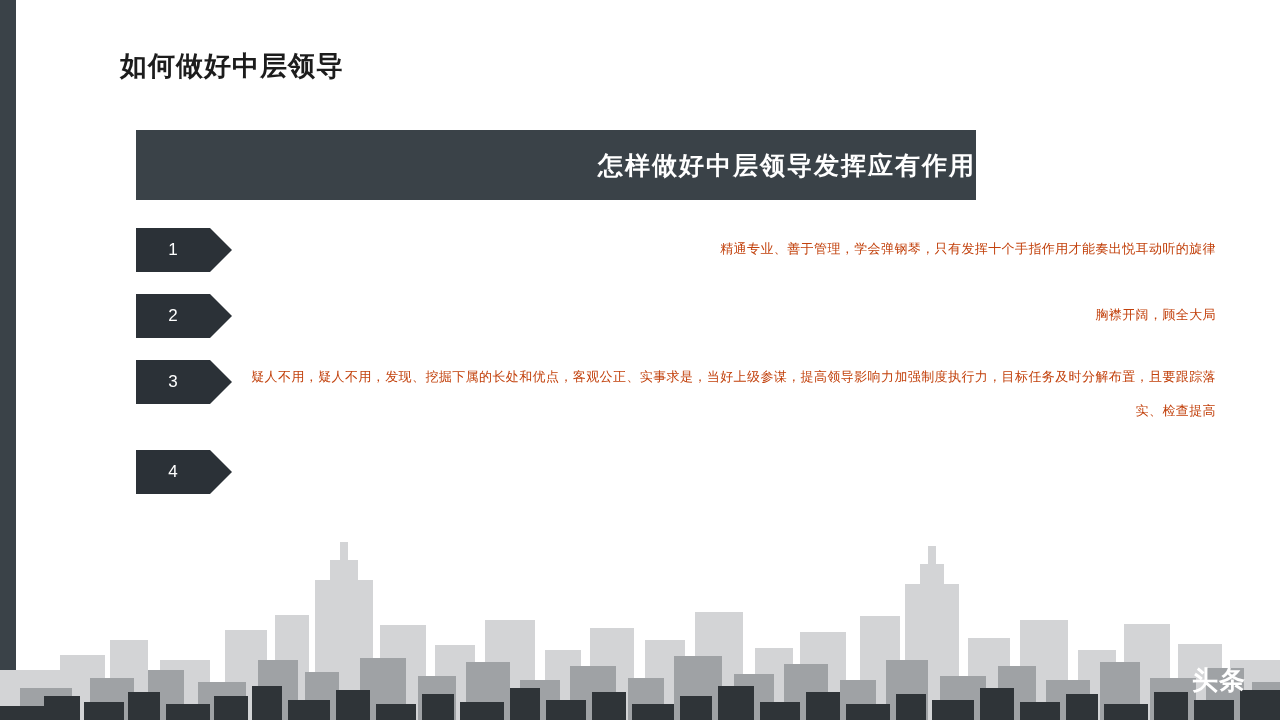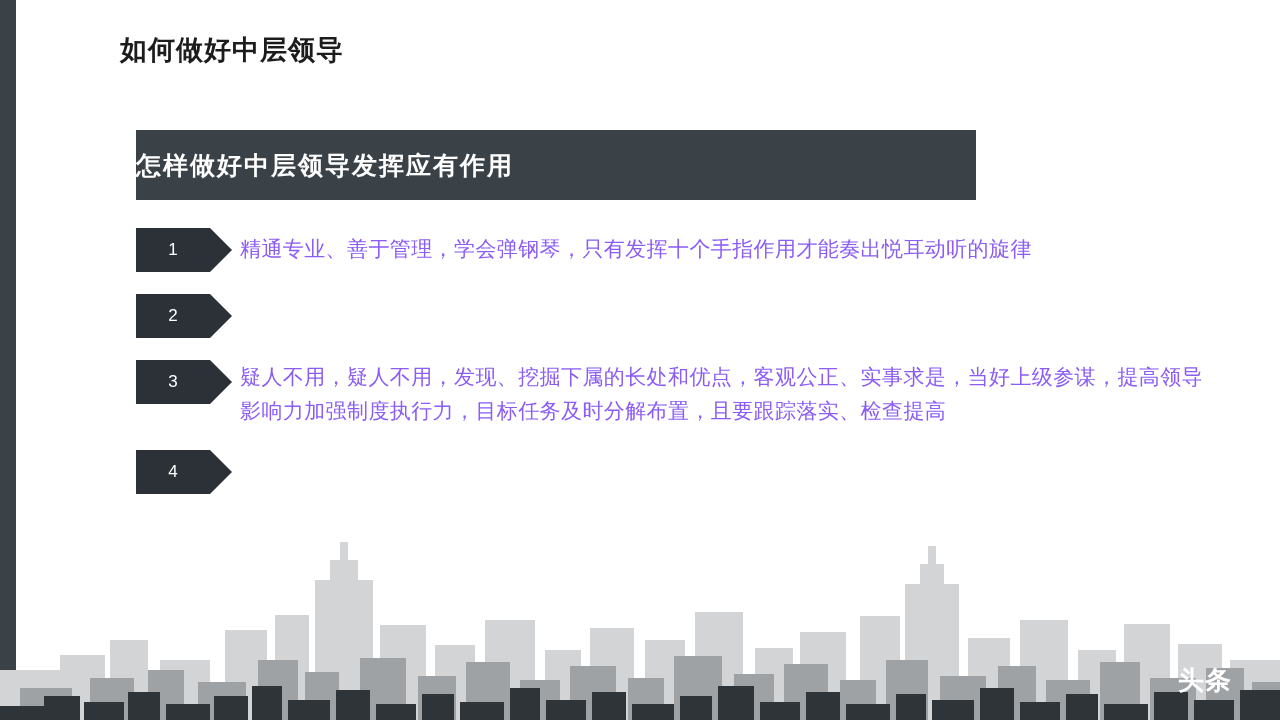--- a/index.html
+++ b/index.html
@@ -28,38 +28,38 @@
     top: 0;
     width: 16px;
     height: 720px;
     background: #3a4248;
   }
 
   
   .slide-title {
     position: absolute;
     left: 120px;
-    top: 32px;
+    top: 48px;
     font-size: 27px;
     font-weight: bold;
     color: #1c1c1c;
     letter-spacing: 1px;
   }
 
   
   .banner {
     position: absolute;
     left: 136px;
     top: 130px;
     width: 840px;
     height: 70px;
     background: #3a4248;
     display: flex;
     align-items: center;
-    justify-content: flex-start;
+    justify-content: flex-end;
   }
   .banner-text {
     color: #ffffff;
     font-size: 25px;
     font-weight: bold;
     letter-spacing: 2px;
   }
 
   
   .items {
@@ -93,43 +93,44 @@
     left: 74px;
     top: 0;
     width: 0;
     height: 0;
     border-top: 22px solid transparent;
     border-bottom: 22px solid transparent;
     border-left: 22px solid #2b3137;
   }
   .item-text {
     flex: 1 1 auto;
-    font-size: 21px;
+    font-size: 13px;
     line-height: 34px;
-    color: #8b5cf6;
+    color: #c2410c;
     padding-top: 4px;
     letter-spacing: 0.4px;
+    text-align: right;
   }
   .item.tall .item-text {
     padding-top: 0;
   }
 
   
   .skyline {
     position: absolute;
     left: 0;
     bottom: 0;
     width: 1280px;
     height: 200px;
   }
 
   
   .watermark {
     position: absolute;
-    right: 38px;
+    right: 24px;
     bottom: 22px;
     display: flex;
     align-items: flex-end;
     color: #ffffff;
     font-size: 26px;
     font-weight: bold;
     letter-spacing: 1px;
   }
   .watermark .logo {
     font-size: 26px;
@@ -152,20 +153,21 @@
 
   <div class="items">
 
     <div class="item">
       <div class="item-badge">1</div>
       <div class="item-text">精通专业、善于管理，学会弹钢琴，只有发挥十个手指作用才能奏出悦耳动听的旋律</div>
     </div>
 
     <div class="item">
       <div class="item-badge">2</div>
+      <div class="item-text">胸襟开阔，顾全大局</div>
     </div>
 
     <div class="item tall">
       <div class="item-badge">3</div>
       <div class="item-text">疑人不用，疑人不用，发现、挖掘下属的长处和优点，客观公正、实事求是，当好上级参谋，提高领导影响力加强制度执行力，目标任务及时分解布置，且要跟踪落实、检查提高</div>
     </div>
 
     <div class="item">
       <div class="item-badge">4</div>
     </div>

